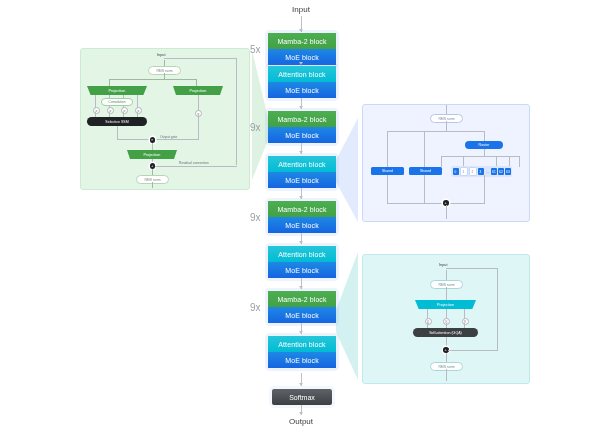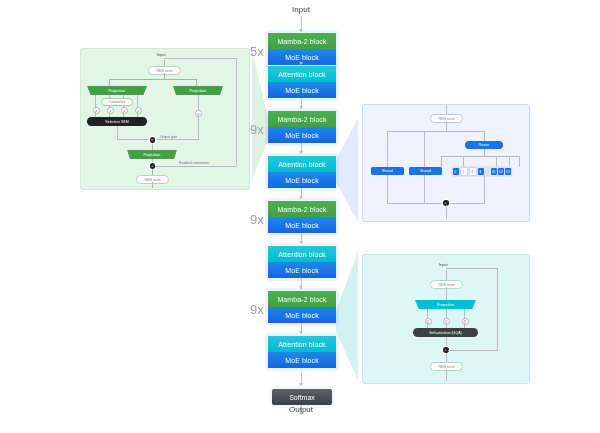--- a/index.html
+++ b/index.html
@@ -5,21 +5,21 @@
   html,body{margin:0;padding:0;}
   body{
     width:600px;height:433px;
     background:#ffffff;
     font-family:"Liberation Sans", sans-serif;
     overflow:hidden;
     position:relative;
   }
   #stage{position:absolute;inset:0;width:600px;height:433px;}
   .io-label{position:absolute;font-size:8px;color:#3c4043;white-space:nowrap;text-align:center;}
-  .mult{position:absolute;font-size:13px;color:#9aa0a6;white-space:nowrap;}
+  .mult{position:absolute;font-size:10px;color:#9aa0a6;white-space:nowrap;}
   .pair{position:absolute;left:268px;width:68px;height:32px;
         box-shadow:0 0 0 3px rgba(66,133,244,.10);border-radius:2px;}
   .half{position:absolute;left:0;width:68px;height:16px;
         display:flex;align-items:center;justify-content:center;
         font-size:7px;color:#ffffff;letter-spacing:.1px;white-space:nowrap;}
   .half.top{top:0;}
   .half.bot{top:16px;}
   .c-mamba{background:linear-gradient(180deg,#4caf50 0%,#43a047 100%);}
   .c-attn{background:linear-gradient(180deg,#26c6da 0%,#00bcd4 100%);}
   .c-moe{background:linear-gradient(180deg,#1e88e5 0%,#1565e0 100%);}
@@ -161,21 +161,21 @@
     <div class="half top c-attn">Attention block</div>
     <div class="half bot c-moe">MoE block</div>
   </div>
   <div class="vline" style="top:368px;height:0px;"></div>
 
   <div class="softmax" style="top:389px;">Softmax</div>
   <div class="vline" style="top:373px;height:13px;"></div>
   <div class="arrow" style="top:383px;"></div>
   <div class="vline" style="top:405px;height:10px;"></div>
   <div class="arrow" style="top:412px;"></div>
-  <div class="io-label" style="left:271px;top:405px;width:60px;">Output</div>
+  <div class="io-label" style="left:271px;top:417px;width:60px;">Output</div>
 
   <div class="panel panel-green" style="left:80px;top:48px;width:168px;height:140px;">
 
     <div class="sub-io" style="left:76px;top:4px;">Input</div>
     <div class="sline-g" style="left:82.5px;top:11px;width:1px;height:7px;"></div>
 
     <div class="sline" style="left:83px;top:9px;width:73px;height:1px;"></div>
     <div class="sline" style="left:155px;top:9px;width:1px;height:107px;"></div>
 
     <div class="pill pill-rms" style="left:67px;top:17px;width:31px;height:7px;">RMS norm</div>

